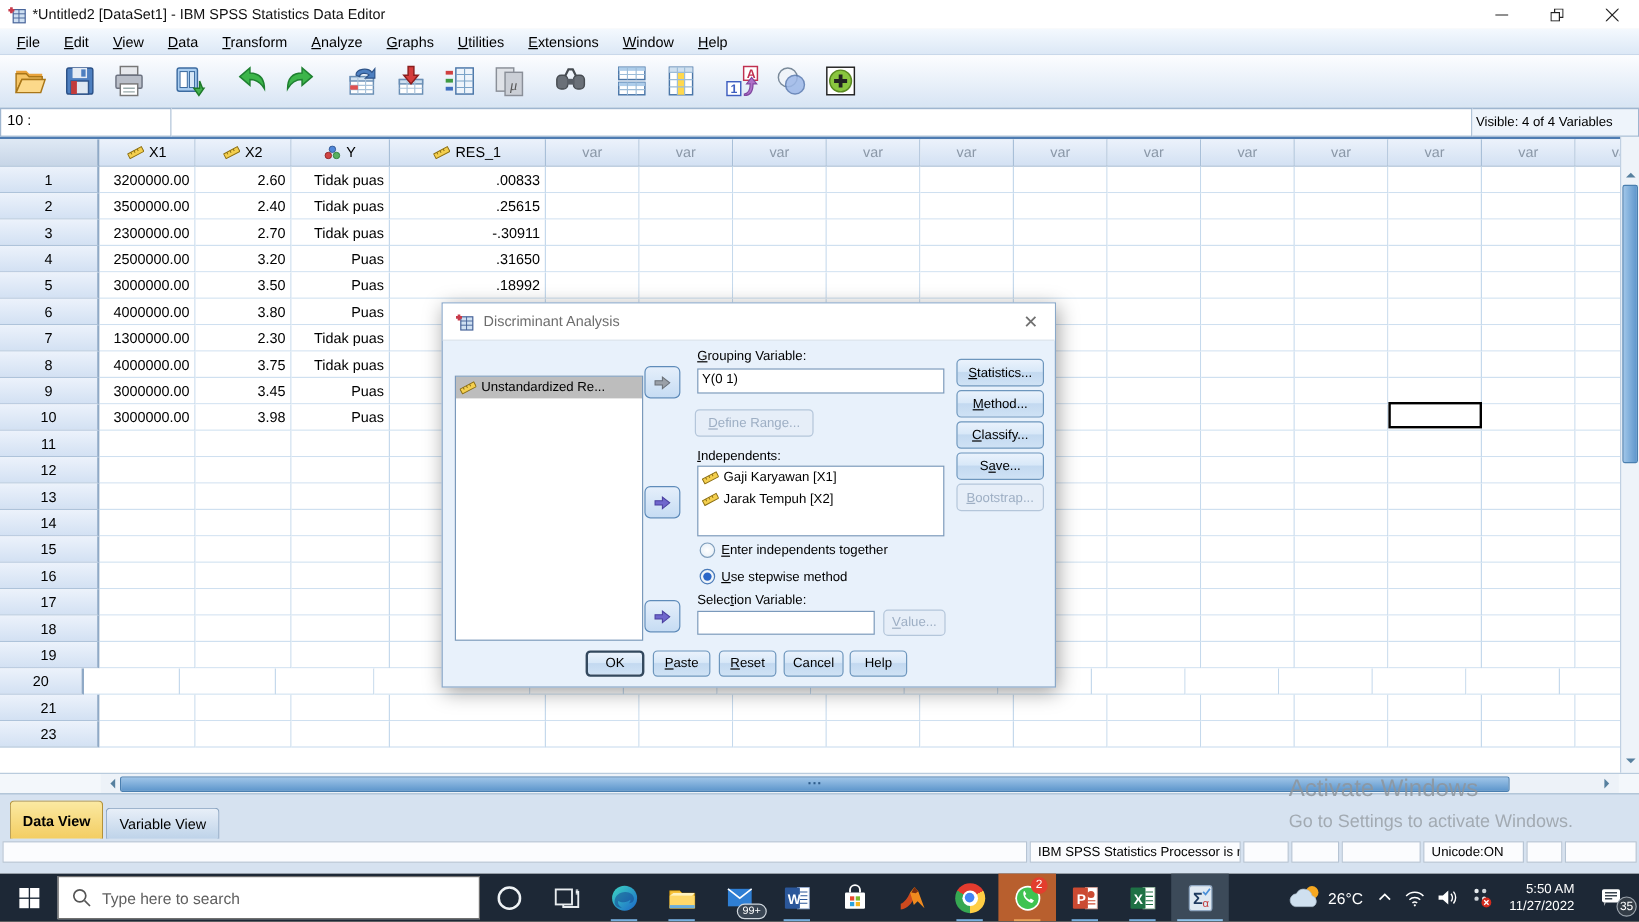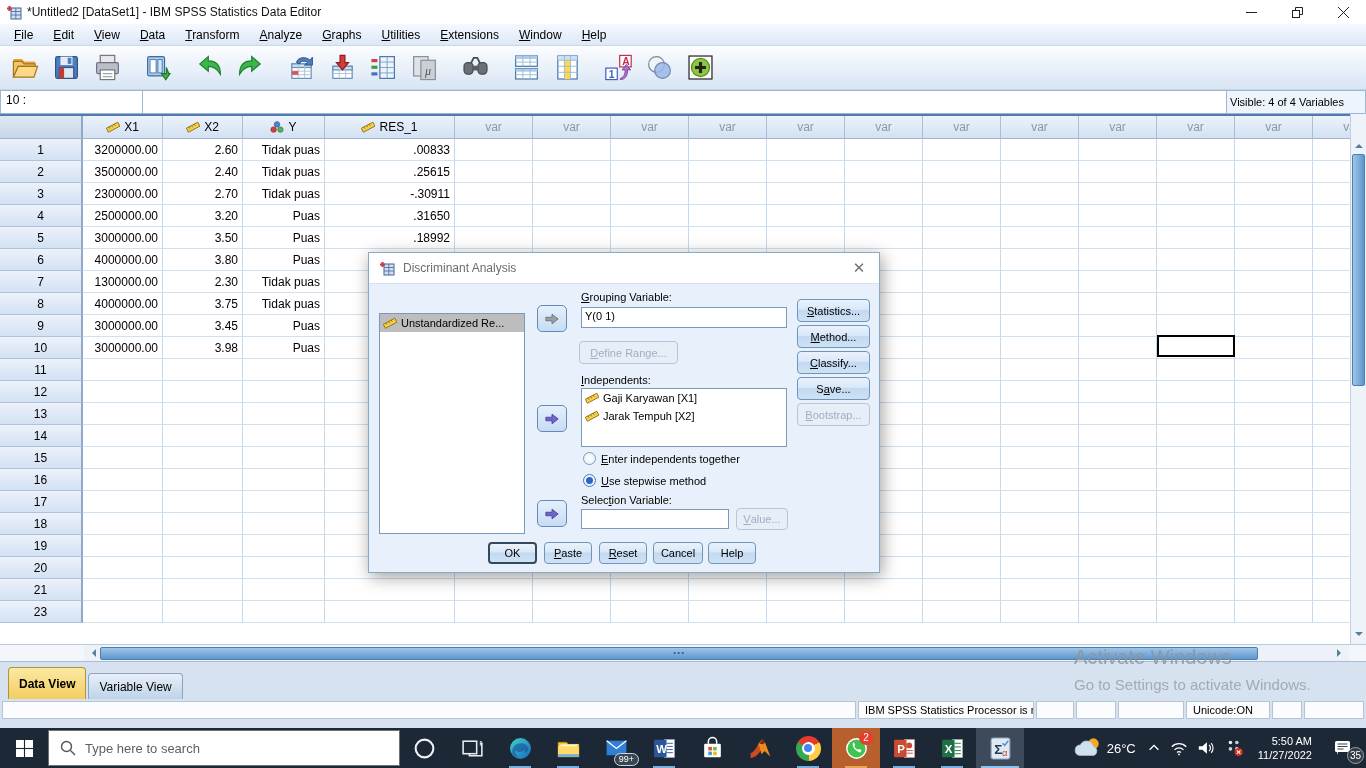--- a/index.html
+++ b/index.html
@@ -742,21 +742,21 @@
           <div class="gcell dcell" style="width: 78px;"></div>
           <div class="gcell dcell" style="width: 78px;"></div>
           <div class="gcell dcell" style="width: 78px;"></div>
           <div class="gcell dcell" style="width: 78px;"></div>
           <div class="gcell dcell" style="width: 78px;"></div>
           <div class="gcell dcell" style="width: 78px;"></div>
           <div class="gcell dcell" style="width: 78px;"></div>
           <div class="gcell dcell" style="width: 78px;"></div>
         </div>
         <div class="grow">
-          <div class="gcell rh" style="width: 83px;">20</div>
+          <div class="gcell rh" style="width: 70px;">20</div>
           <div class="gcell dcell" style="width: 80px;"></div>
           <div class="gcell dcell" style="width: 80px;"></div>
           <div class="gcell dcell" style="width: 82px;"></div>
           <div class="gcell dcell" style="width: 130px;"></div>
           <div class="gcell dcell" style="width: 78px;"></div>
           <div class="gcell dcell" style="width: 78px;"></div>
           <div class="gcell dcell" style="width: 78px;"></div>
           <div class="gcell dcell" style="width: 78px;"></div>
           <div class="gcell dcell" style="width: 78px;"></div>
           <div class="gcell dcell" style="width: 78px;"></div>
@@ -850,21 +850,21 @@
       <div class="dlg-title">
         <span class="appico"><svg viewBox="0 0 16 16">
               <rect x="5" y="4" width="10" height="11" fill="#cfe0f2" stroke="#48649a"></rect>
               <path d="M5 7.5h10M5 11h10M9.8 4v11" stroke="#48649a" stroke-width="0.8" fill="none"></path>
               <path d="M1 4.5h5M3.5 2v5" stroke="#c83a4a" stroke-width="2.2" fill="none"></path>
             </svg></span>
         <span class="txt">Discriminant Analysis</span>
         <span class="dlg-close">✕</span>
       </div>
 
-      <div class="listbox" style="left:10px;top:60px;width:146px;height:221px">
+      <div class="listbox" style="left:10px;top:60px;width:157px;height:221px">
           <div class="lb-item selected">
             <svg class="vicon" viewBox="0 0 14 12">
               <g transform="rotate(-28 7 6)">
                 <rect x="0.5" y="4" width="13" height="4.5" fill="#f4cf4e" stroke="#8a6d12" stroke-width="0.8"></rect>
                 <path d="M3.5 4v2M6.5 4v2M9.5 4v2" stroke="#8a6d12" stroke-width="0.8"></path>
               </g>
             </svg>
             <span>Unstandardized Re...</span>
           </div>
         </div>

